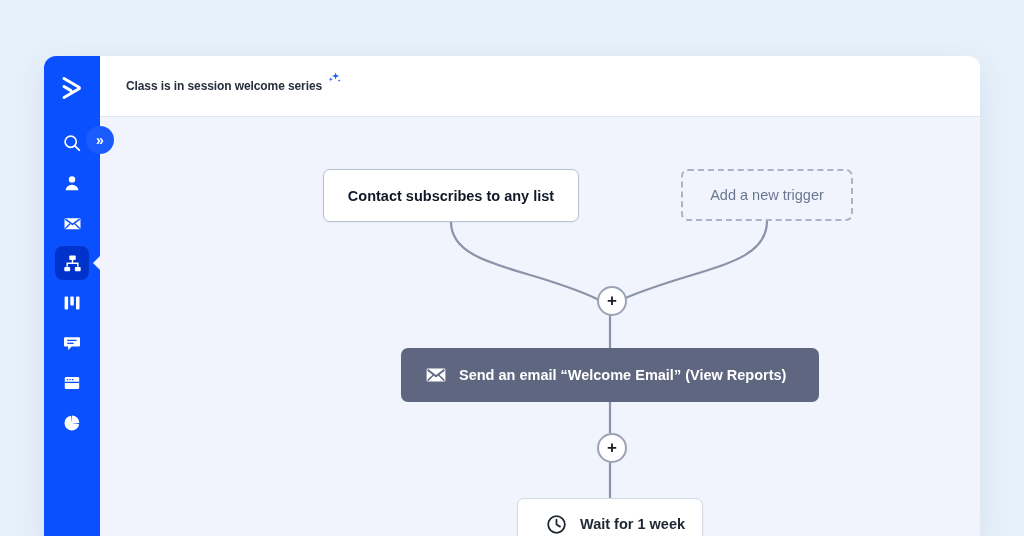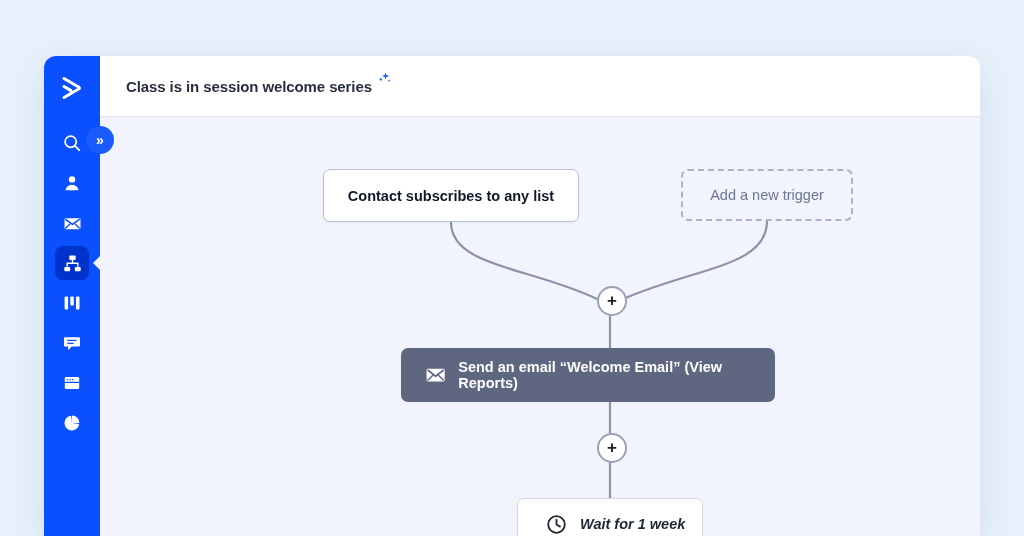--- a/index.html
+++ b/index.html
@@ -100,21 +100,21 @@
     height: 61px;
     flex: 0 0 61px;
     background: #ffffff;
     border-bottom: 1px solid #e3e6ef;
     display: flex;
     align-items: center;
     padding-left: 26px;
     box-sizing: border-box;
   }
   #page-title {
-    font-size: 15px;
+    font-size: 12px;
     font-weight: bold;
     color: #272f3d;
     letter-spacing: -0.1px;
   }
   #sparkle-icon {
     margin-left: 4px;
     display: inline-block;
     vertical-align: top;
     position: relative;
     top: -5px;
@@ -172,21 +172,21 @@
   }
   #node-add-trigger .node-label {
     font-size: 14.5px;
     font-weight: normal;
     color: #6b7790;
   }
 
   #node-send-email {
     left: 301px;
     top: 231px;
-    width: 374px;
+    width: 418px;
     height: 54px;
     background: #5f667f;
     border-radius: 7px;
     padding-left: 24px;
     cursor: pointer;
   }
   #node-send-email .node-label {
     font-size: 14.5px;
     font-weight: bold;
     color: #ffffff;
@@ -202,21 +202,20 @@
     border: 1px solid #d4d9e4;
     border-radius: 7px;
     padding-left: 28px;
     box-shadow: 0 1px 2px rgba(30,50,90,0.05);
   }
   #node-wait .node-label {
     font-size: 14.5px;
     font-weight: bold;
     color: #1f2733;
     margin-left: 13px;
-    font-style: italic;
   }
 
   .plus-button {
     position: absolute;
     width: 26px;
     height: 26px;
     border-radius: 50%;
     background: #ffffff;
     border: 2px solid #9aa3b6;
     display: flex;

